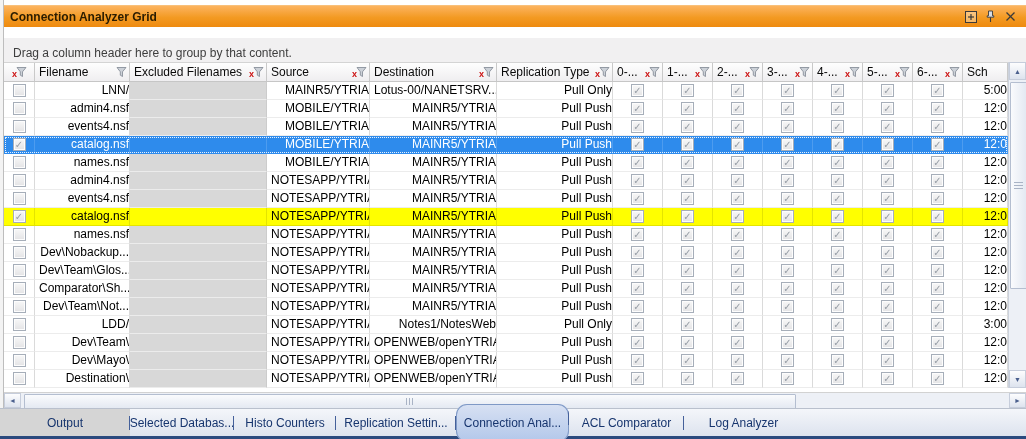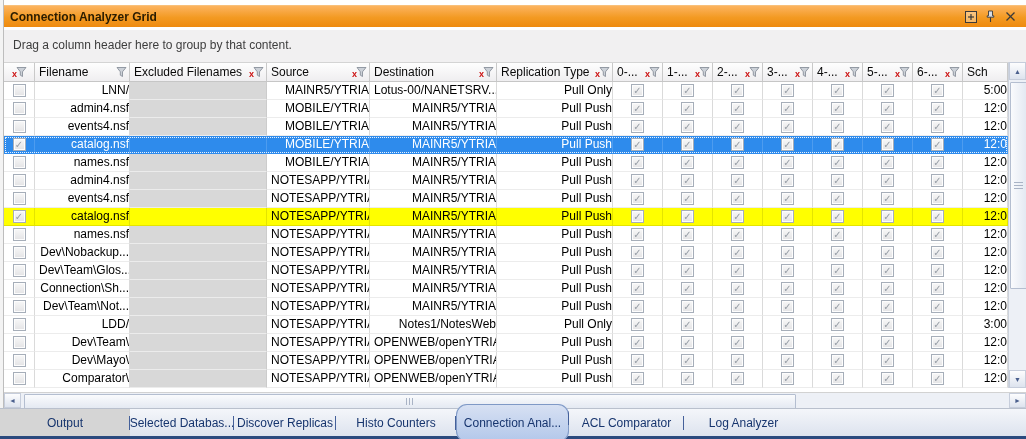--- a/index.html
+++ b/index.html
@@ -9,21 +9,21 @@
   }
   .left-strip{position:absolute;left:0;top:0;width:3px;height:408px;background:#f3f3f3;border-right:1px solid #bdbdbd;z-index:4;}
   
   .titlebar{position:absolute;left:4px;top:5px;right:0;height:21px;
     background:linear-gradient(#fcb35f,#f39a22 55%,#ee8a0f);
     display:flex;align-items:center;border-top:1px solid #f8c07a;justify-content:space-between;}
   .title{font-weight:bold;font-size:12px;color:#2a1c00;padding-left:6px;}
   .win-icons{margin-left:auto;display:flex;gap:7px;align-items:center;padding-right:9px;}
   .win-icons span{display:inline-flex;width:13px;height:13px;align-items:center;justify-content:center;}
   
-  .groupbar{position:absolute;left:4px;top:30px;right:0;height:36px;background:#f1f0f1;border-bottom:1px solid #e3e3e3;}
+  .groupbar{position:absolute;left:4px;top:38px;right:0;height:36px;background:#f1f0f1;border-bottom:1px solid #e3e3e3;}
   .groupbar .hint{font-size:12px;color:#3d3d3d;padding:8px 0 0 9px;}
   
   .grid{position:absolute;left:4px;top:62px;width:1022px;}
   .grid-cols{display:grid;grid-template-columns:31px 95px 137px 103px 127px 116px repeat(7,50px) 45px;}
   .gheader{height:20px;background:linear-gradient(#fefefe,#efeef0);
     border-top:1px solid #d4d4d4;border-bottom:1px solid #c6c6c6;box-sizing:border-box;}
   .hcell{border-right:1px solid #c9c9c9;display:flex;align-items:center;
     padding:0 2px 0 4px;font-size:12px;color:#0a0a0a;overflow:hidden;white-space:nowrap;background:linear-gradient(#fefefe,#efeef0);}
   .hcell:first-child{justify-content:center;padding:0;}
   .hlabel{flex:1;overflow:hidden;}
@@ -586,21 +586,21 @@
         </div>
         <div class="cell center">
           <span class="checkbox checked"></span>
         </div>
         <div class="cell">12:0</div>
       </div>
       <div class="row grid-cols">
         <div class="cell center">
           <span class="checkbox"></span>
         </div>
-        <div class="cell">Connection\Sh...</div>
+        <div class="cell">Comparator\Sh...</div>
         <div class="cell excl"></div>
         <div class="cell">NOTESAPP/YTRIA</div>
         <div class="cell">MAINR5/YTRIA</div>
         <div class="cell">Pull Push</div>
         <div class="cell center">
           <span class="checkbox checked"></span>
         </div>
         <div class="cell center">
           <span class="checkbox checked"></span>
         </div>
@@ -746,21 +746,21 @@
         </div>
         <div class="cell center">
           <span class="checkbox checked"></span>
         </div>
         <div class="cell">12:0</div>
       </div>
       <div class="row grid-cols">
         <div class="cell center">
           <span class="checkbox"></span>
         </div>
-        <div class="cell">Comparator\</div>
+        <div class="cell">Destination\</div>
         <div class="cell excl"></div>
         <div class="cell">NOTESAPP/YTRIA</div>
         <div class="cell">OPENWEB/openYTRIA</div>
         <div class="cell">Pull Push</div>
         <div class="cell center">
           <span class="checkbox checked"></span>
         </div>
         <div class="cell center">
           <span class="checkbox checked"></span>
         </div>
@@ -797,24 +797,24 @@
 </div>
 
 <div class="tabbar">
     <div class="tab dim">
       <span>Output</span>
     </div>
     <div class="tab">
       <span>Selected Databas...</span>
     </div>
     <div class="tab">
-      <span>Discover Replicas</span>
+      <span>Histo Counters</span>
     </div>
     <div class="tab">
-      <span>Histo Counters</span>
+      <span>Replication Settin...</span>
     </div>
     <div class="tab selected">
       <span>Connection Anal...</span>
     </div>
     <div class="tab">
       <span>ACL Comparator</span>
     </div>
     <div class="tab">
       <span>Log Analyzer</span>
     </div>

